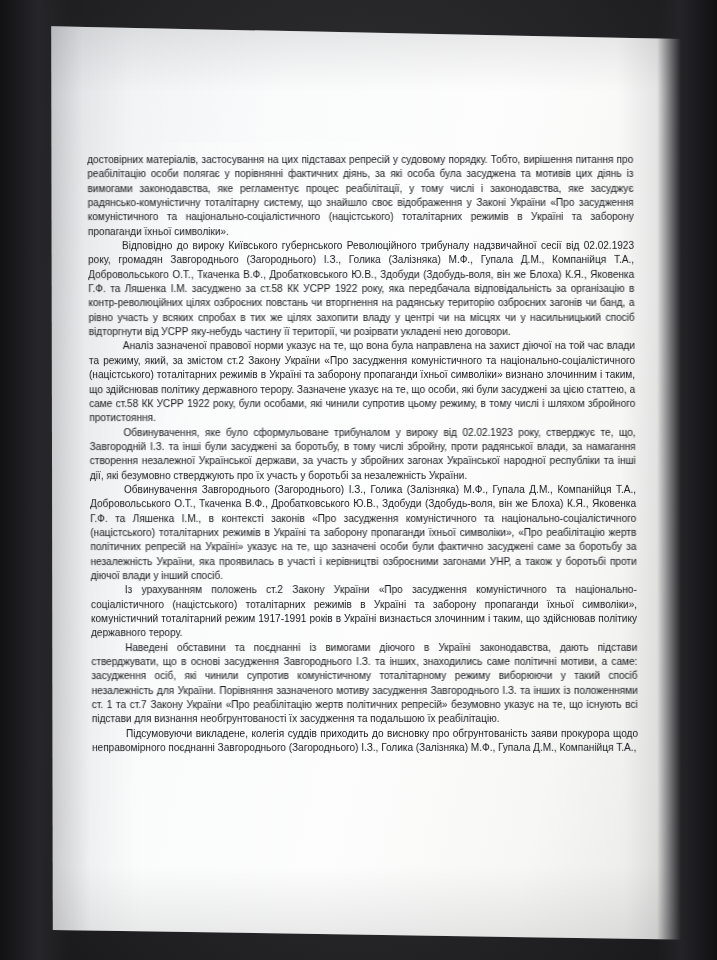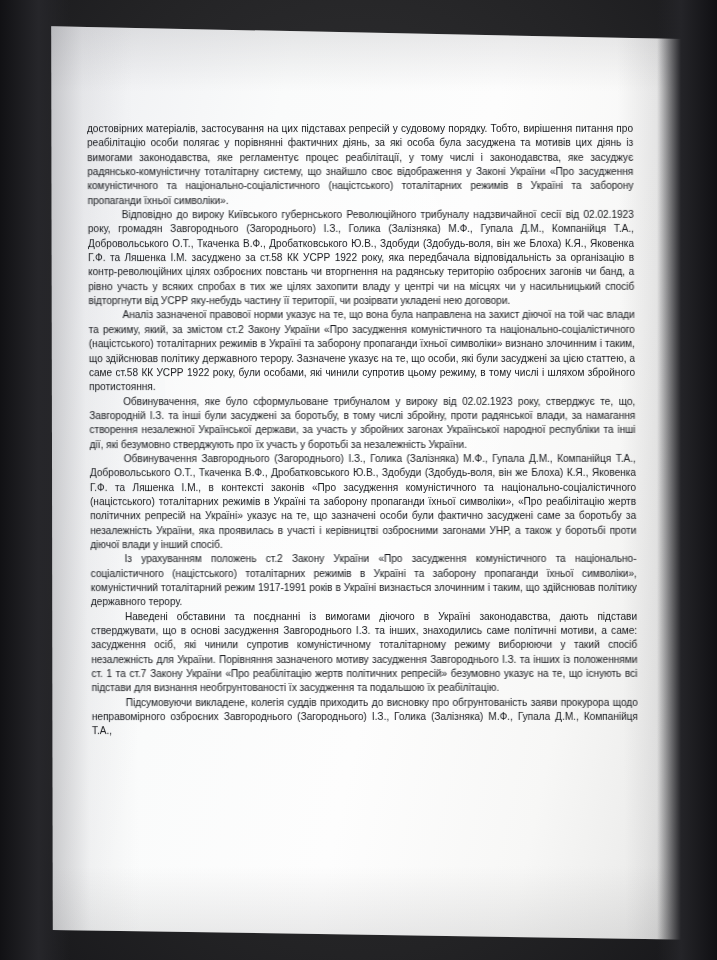--- a/index.html
+++ b/index.html
@@ -110,20 +110,21 @@
     letter-spacing: -0.02px;
     transform: rotate(0.08deg);
   }
   #body-text p {
     margin: 0 0 0 0;
     text-indent: 34px;
     hyphens: none;
   }
   #body-text p.no-indent {
     text-indent: 0;
+    margin-top: 31px;
   }
 
   
   .ink {
     filter: blur(0.18px);
   }
 </style>
 </head>
 <body>
 
@@ -138,17 +139,17 @@
     <div class="glare"></div>
 
     <div id="body-text" class="ink">
       <p class="no-indent">достовірних матеріалів, застосування на цих підставах репресій у судовому порядку. Тобто, вирішення питання про реабілітацію особи полягає у порівнянні фактичних діянь, за які особа була засуджена та мотивів цих діянь із вимогами законодавства, яке регламентує процес реабілітації, у тому числі і законодавства, яке засуджує радянсько-комуністичну тоталітарну систему, що знайшло своє відображення у Законі України «Про засудження комуністичного та національно-соціалістичного (націстського) тоталітарних режимів в Україні та заборону пропаганди їхньої символіки».</p>
       <p>Відповідно до вироку Київського губернського Революційного трибуналу надзвичайної сесії від 02.02.1923 року, громадян Завгороднього (Загороднього) І.З., Голика (Залізняка) М.Ф., Гупала Д.М., Компанійця Т.А., Добровольського О.Т., Ткаченка В.Ф., Дробатковського Ю.В., Здобуди (Здобудь-воля, він же Блоха) К.Я., Яковенка Г.Ф. та Ляшенка І.М. засуджено за ст.58 КК УСРР 1922 року, яка передбачала відповідальність за організацію в контр-революційних цілях озброєних повстань чи вторгнення на радянську територію озброєних загонів чи банд, а рівно участь у всяких спробах в тих же цілях захопити владу у центрі чи на місцях чи у насильницький спосіб відторгнути від УСРР яку-небудь частину її території, чи розірвати укладені нею договори.</p>
       <p>Аналіз зазначеної правової норми указує на те, що вона була направлена на захист діючої на той час влади та режиму, який, за змістом ст.2 Закону України «Про засудження комуністичного та національно-соціалістичного (націстського) тоталітарних режимів в Україні та заборону пропаганди їхньої символіки» визнано злочинним і таким, що здійснював політику державного терору. Зазначене указує на те, що особи, які були засуджені за цією статтею, а саме ст.58 КК УСРР 1922 року, були особами, які чинили супротив цьому режиму, в тому числі і шляхом збройного протистояння.</p>
       <p>Обвинувачення, яке було сформульоване трибуналом у вироку від 02.02.1923 року, стверджує те, що, Завгородній І.З. та інші були засуджені за боротьбу, в тому числі збройну, проти радянської влади, за намагання створення незалежної Української держави, за участь у збройних загонах Української народної республіки та інші дії, які безумовно стверджують про їх участь у боротьбі за незалежність України.</p>
       <p>Обвинувачення Завгороднього (Загороднього) І.З., Голика (Залізняка) М.Ф., Гупала Д.М., Компанійця Т.А., Добровольського О.Т., Ткаченка В.Ф., Дробатковського Ю.В., Здобуди (Здобудь-воля, він же Блоха) К.Я., Яковенка Г.Ф. та Ляшенка І.М., в контексті законів «Про засудження комуністичного та національно-соціалістичного (націстського) тоталітарних режимів в Україні та заборону пропаганди їхньої символіки», «Про реабілітацію жертв політичних репресій на Україні» указує на те, що зазначені особи були фактично засуджені саме за боротьбу за незалежність України, яка проявилась в участі і керівництві озброєними загонами УНР, а також у боротьбі проти діючої влади у інший спосіб.</p>
       <p>Із урахуванням положень ст.2 Закону України «Про засудження комуністичного та національно-соціалістичного (націстського) тоталітарних режимів в Україні та заборону пропаганди їхньої символіки», комуністичний тоталітарний режим 1917-1991 років в Україні визнається злочинним і таким, що здійснював політику державного терору.</p>
       <p>Наведені обставини та поєднанні із вимогами діючого в Україні законодавства, дають підстави стверджувати, що в основі засудження Завгороднього І.З. та інших, знаходились саме політичні мотиви, а саме: засудження осіб, які чинили супротив комуністичному тоталітарному режиму виборюючи у такий спосіб незалежність для України. Порівняння зазначеного мотиву засудження Завгороднього І.З. та інших із положеннями ст. 1 та ст.7 Закону України «Про реабілітацію жертв політичних репресій» безумовно указує на те, що існують всі підстави для визнання необгрунтованості їх засудження та подальшою їх реабілітацію.</p>
-      <p>Підсумовуючи викладене, колегія суддів приходить до висновку про обгрунтованість заяви прокурора щодо неправомірного озброєних Завгороднього (Загороднього) І.З., Голика (Залізняка) М.Ф., Гупала Д.М., Компанійця Т.А.,</p>
+      <p>Підсумовуючи викладене, колегія суддів приходить до висновку про обгрунтованість заяви прокурора щодо неправомірного поєднанні Завгороднього (Загороднього) І.З., Голика (Залізняка) М.Ф., Гупала Д.М., Компанійця Т.А.,</p>
     </div>
 
   </div>
 </div>
 
 </body></html>

